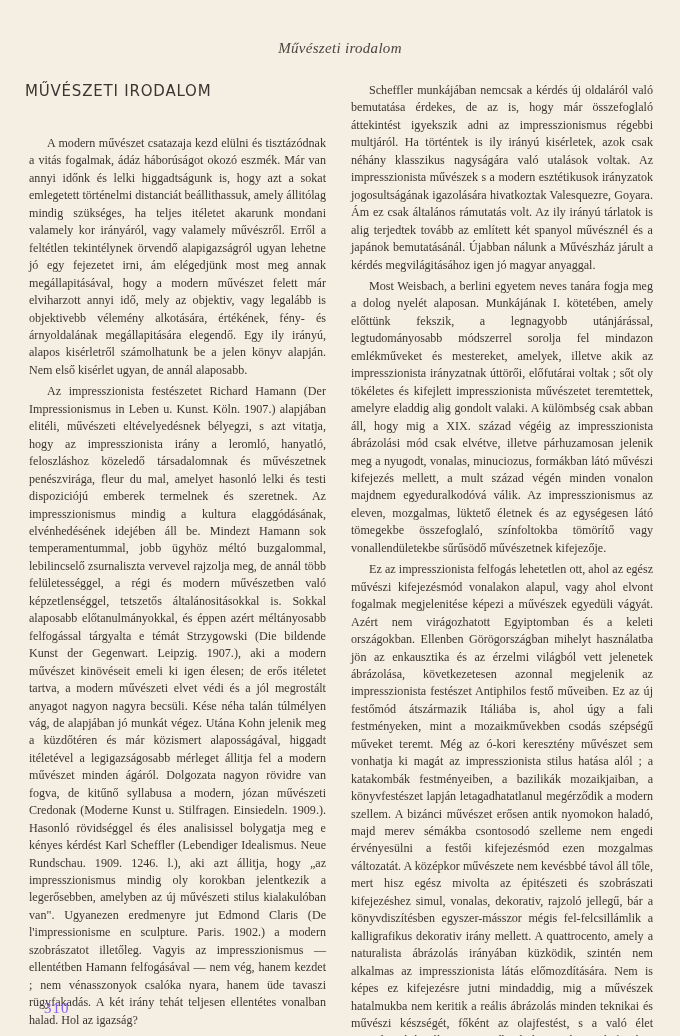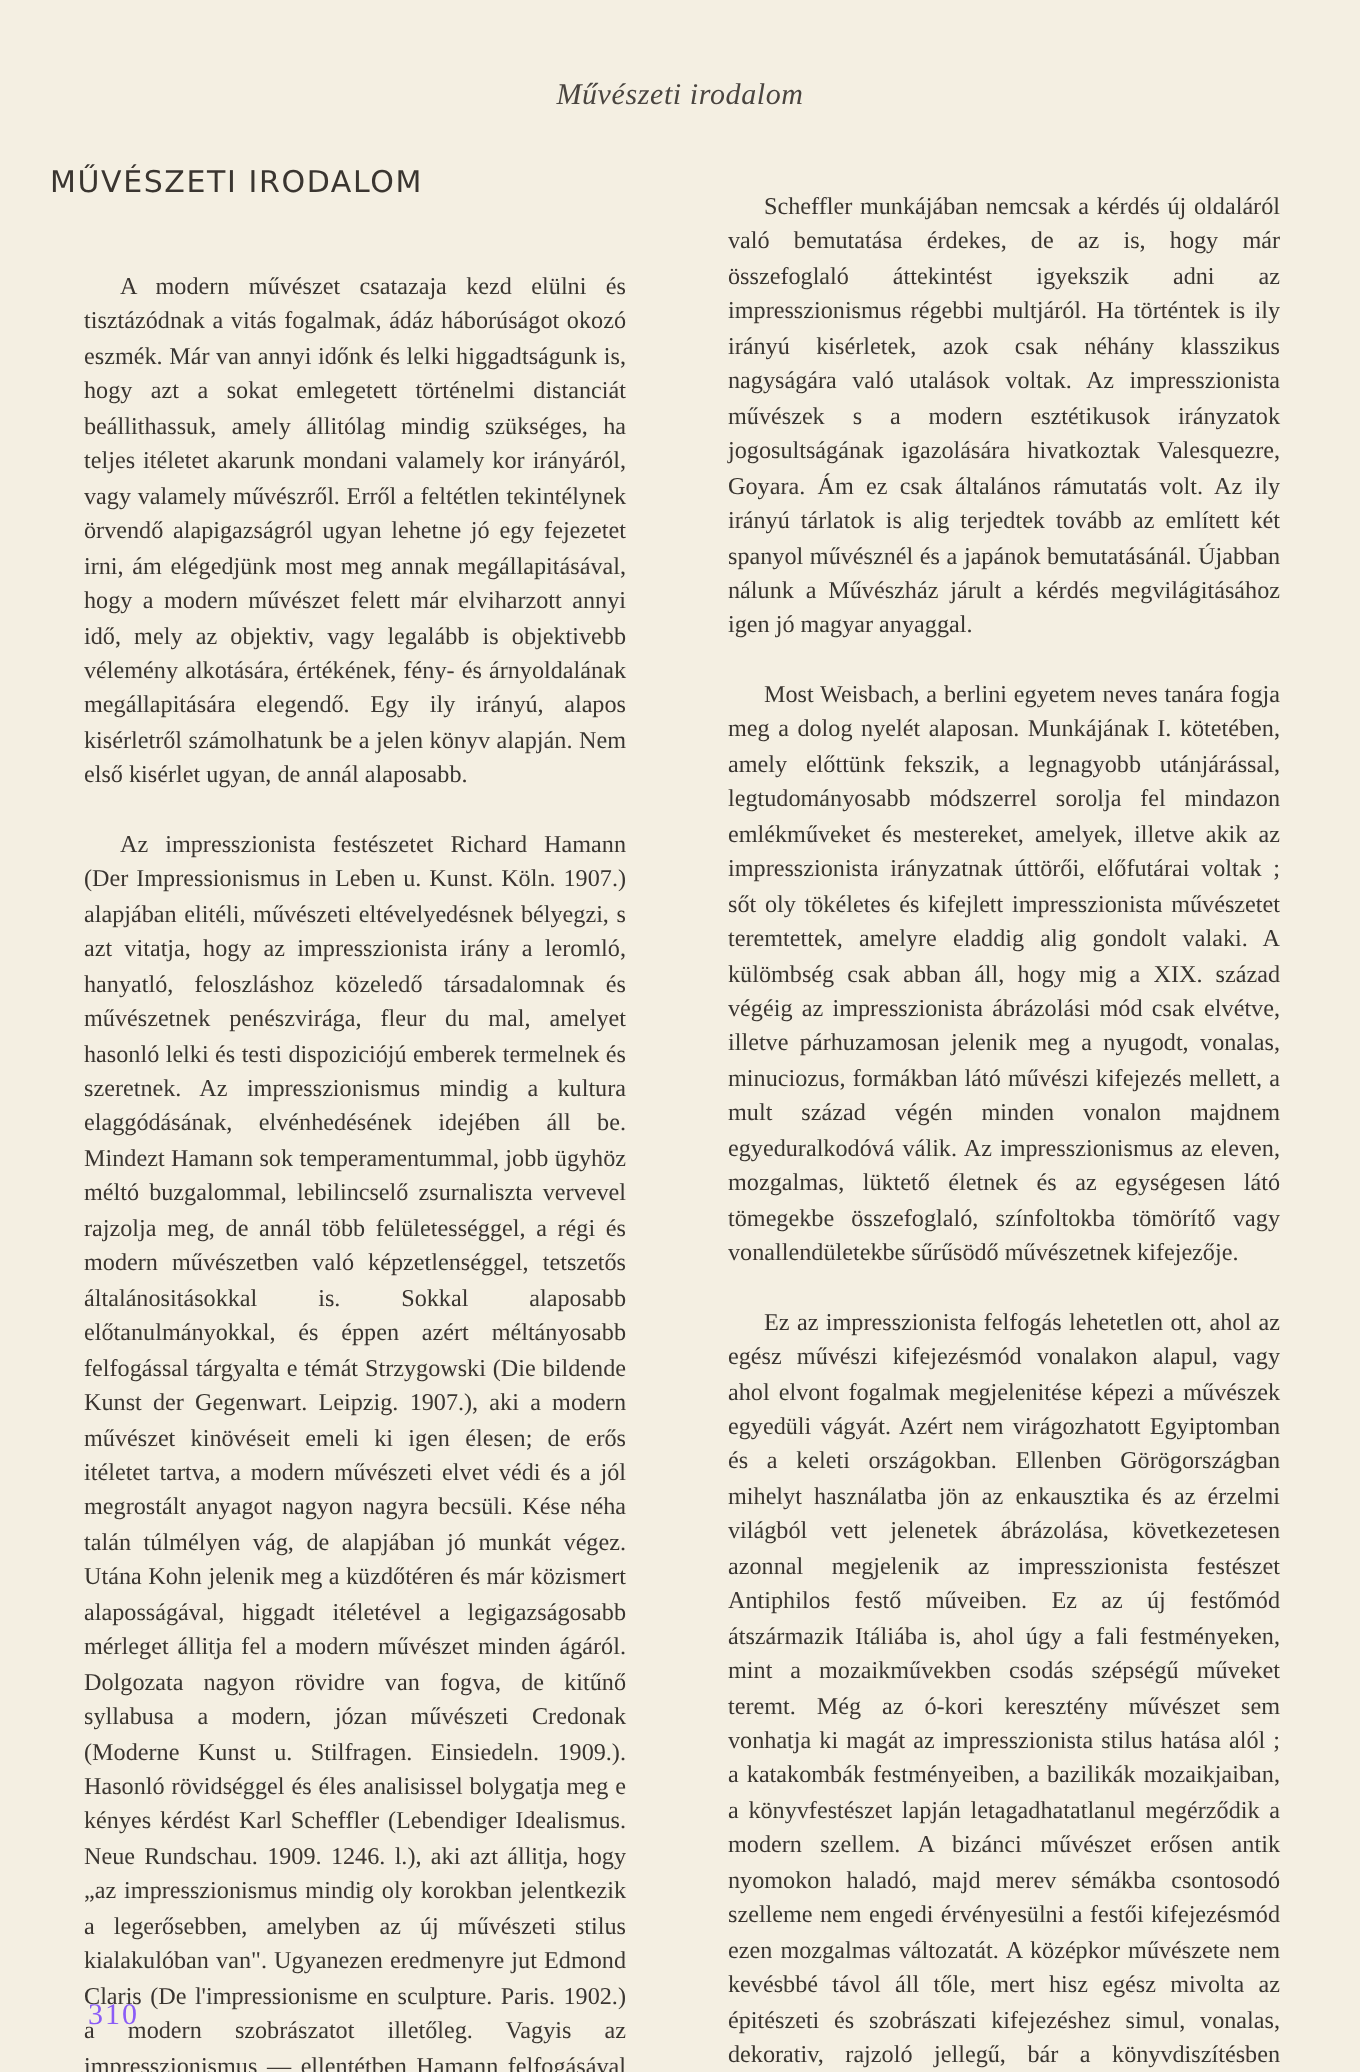--- a/index.html
+++ b/index.html
@@ -33,21 +33,21 @@
   .dropcap {
     float: left; width: 8px; height: 30px;
     border: 1px solid #4a4540; margin: 4px 4px 0 0;
     position: relative;
   }
   .dropcap::after {
     content: ""; position: absolute; left: 3px; top: 2px; width: 1px; height: 26px;
     background: #4a4540;
   }
   .book-title { font-variant: normal; letter-spacing: 0.2px; }
-  p { margin: 17px; text-indent: 0; }
+  p { margin: 4px; text-indent: 0; }
   p.para { text-indent: 18px; }
   .page-number {
     position: absolute; left: 44px; top: 1000px;
     font-size: 15px; color: #8b5cf6; letter-spacing: 1px;
   }
 </style>
 </head>
 <body>
 
 <div class="running-header">Művészeti irodalom</div>

